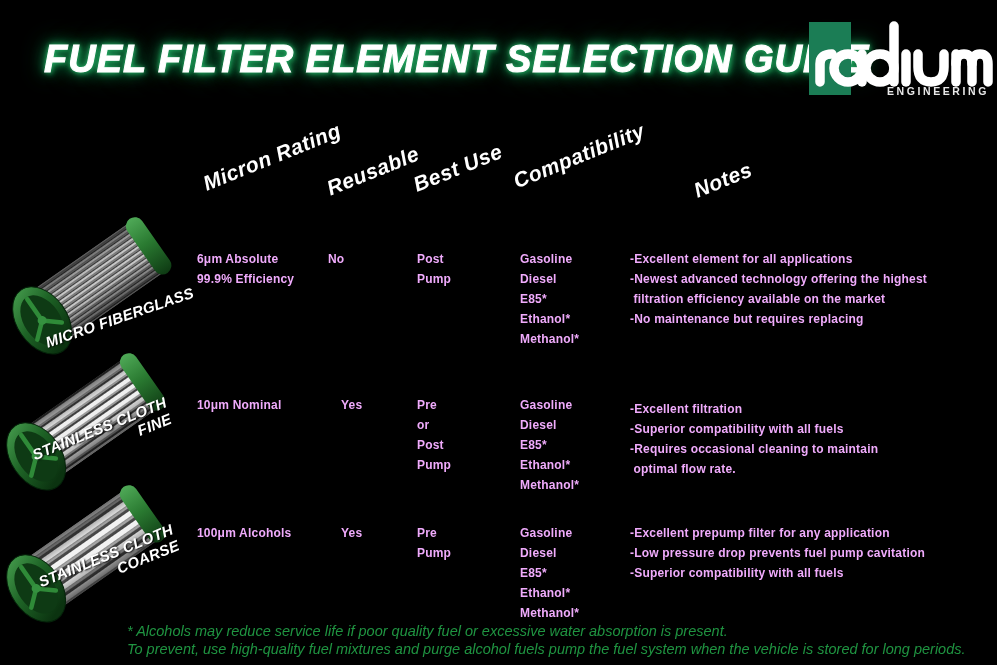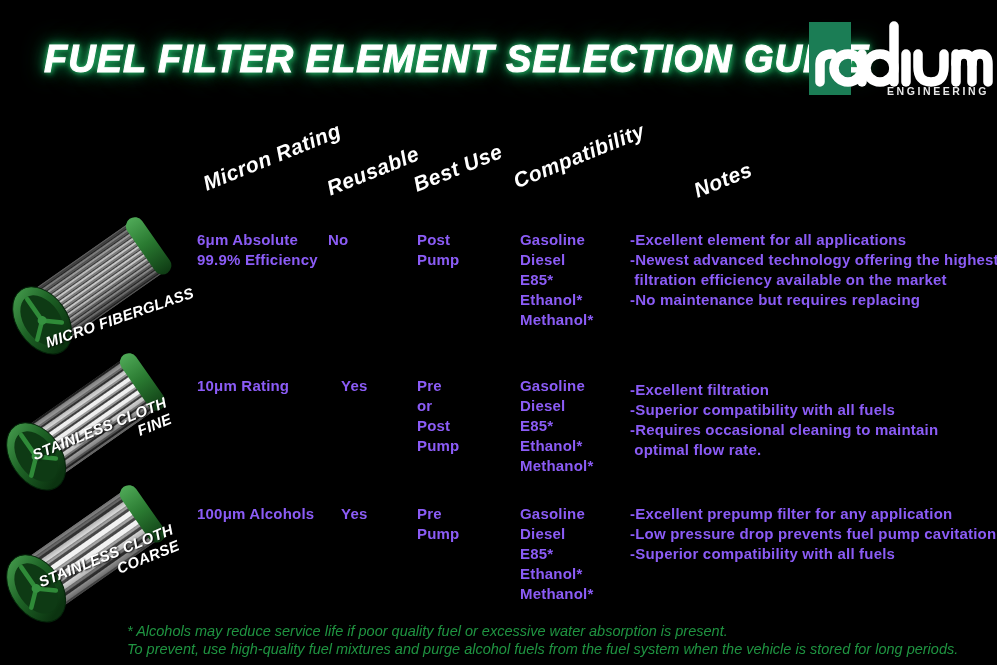--- a/index.html
+++ b/index.html
@@ -18,22 +18,22 @@
   
   .logo{position:absolute;left:806px;top:12px;width:190px;height:88px;font-weight:bold;}
   .logo svg{overflow:visible;}
   
   .hdr{
     position:absolute;color:#ffffff;font-size:21px;font-weight:bold;font-style:italic;
     transform:translate(-50%,-50%) rotate(-22deg);white-space:nowrap;letter-spacing:.5px;
   }
   
   .cell{
-    position:absolute;color:#8b5cf6;font-size:15px;line-height:20px;
-    white-space:pre;font-weight:600;letter-spacing:.2px;
+    position:absolute;color:#f0abfc;font-size:12px;line-height:20px;
+    white-space:pre;font-weight:600;letter-spacing:.2px;margin-top:19px;
   }
   
   .filter{position:absolute;}
   .filter svg{overflow:visible;}
   .filter-label{
     position:absolute;color:#ffffff;font-weight:bold;font-style:italic;
     font-size:15px;line-height:17px;white-space:pre;letter-spacing:.3px;
     transform-origin:left center;text-shadow:1px 1px 2px #000;
   }
   .filter-label.r1{left:46px;top:334px;transform:rotate(-19deg);}
@@ -180,21 +180,21 @@
   <div class="cell" style="left:520px;top:230px">Gasoline
 Diesel
 E85*
 Ethanol*
 Methanol*</div>
   <div class="cell" style="left:630px;top:230px">-Excellent element for all applications
 -Newest advanced technology offering the highest
  filtration efficiency available on the market
 -No maintenance but requires replacing</div>
 
-  <div class="cell" style="left:197px;top:376px">10μm Rating</div>
+  <div class="cell" style="left:197px;top:376px">10μm Nominal</div>
   <div class="cell" style="left:341px;top:376px">Yes</div>
   <div class="cell" style="left:417px;top:376px">Pre
 or
 Post
 Pump</div>
   <div class="cell" style="left:520px;top:376px">Gasoline
 Diesel
 E85*
 Ethanol*
 Methanol*</div>
@@ -210,15 +210,15 @@
   <div class="cell" style="left:520px;top:504px">Gasoline
 Diesel
 E85*
 Ethanol*
 Methanol*</div>
   <div class="cell" style="left:630px;top:504px">-Excellent prepump filter for any application
 -Low pressure drop prevents fuel pump cavitation
 -Superior compatibility with all fuels</div>
 
   <div class="footnote">* Alcohols may reduce service life if poor quality fuel or excessive water absorption is present.
-To prevent, use high-quality fuel mixtures and purge alcohol fuels from the fuel system when the vehicle is stored for long periods.</div>
+To prevent, use high-quality fuel mixtures and purge alcohol fuels pump the fuel system when the vehicle is stored for long periods.</div>
 
 </div>
 
 </body></html>

